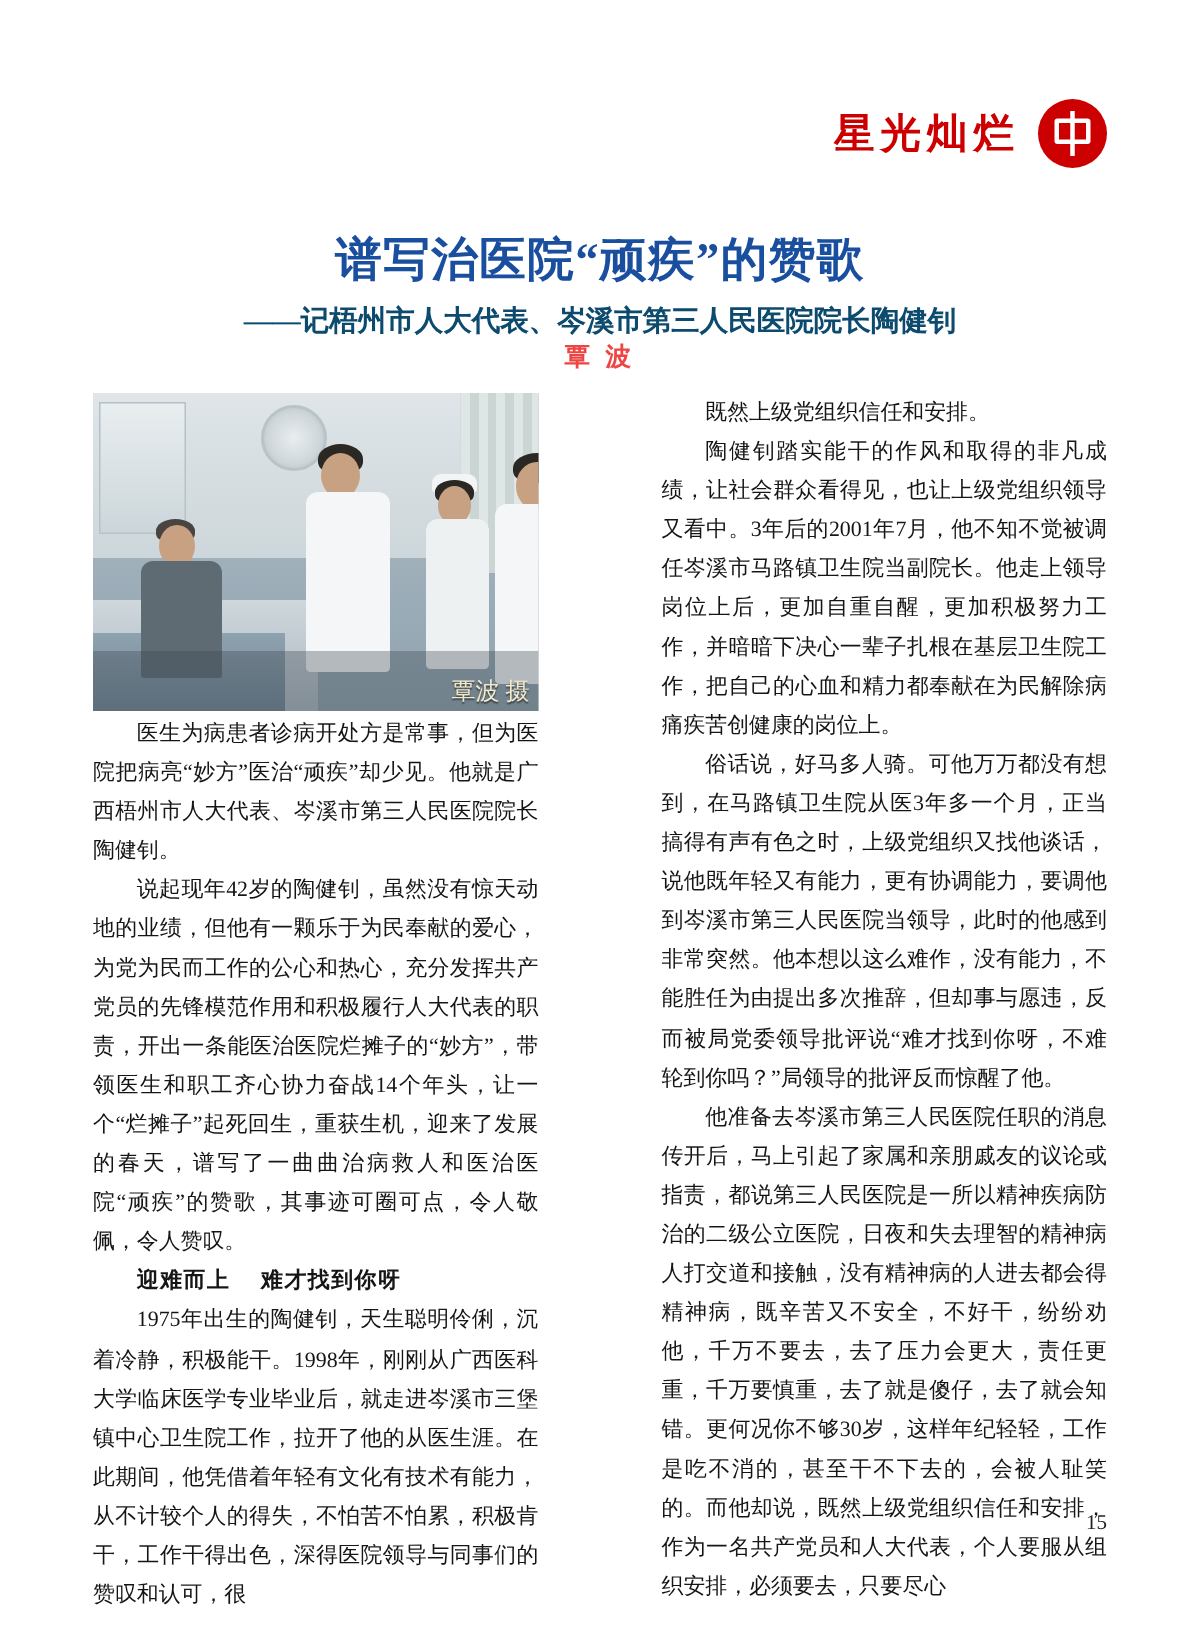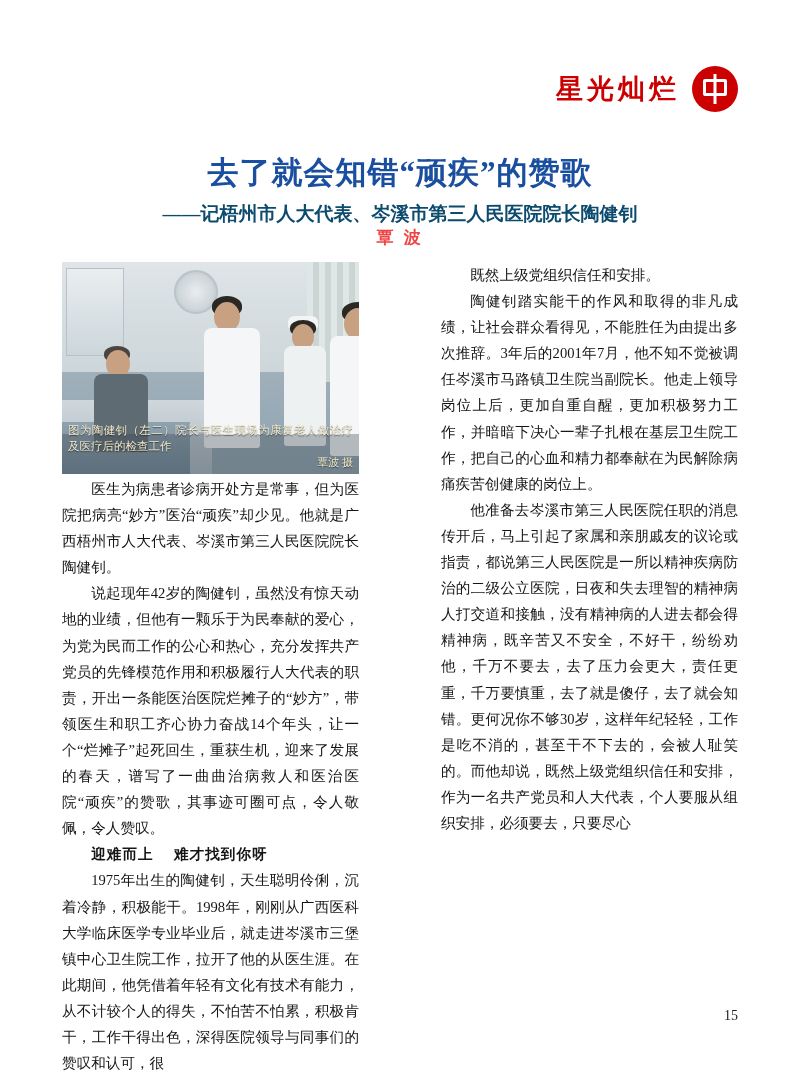--- a/index.html
+++ b/index.html
@@ -231,21 +231,21 @@
     bottom: 4px;
     width: 285px;
     font-size: 11.5px;
     line-height: 16px;
     color: #f2e9c9;
     text-shadow: 0 1px 1px rgba(0,0,0,0.55);
   }
   .photo-credit {
     display: block;
     text-align: right;
-    font-size: 11px;
+    font-size: 16px;
   }
 
   
   .page-number {
     position: absolute;
     right: 62px;
     bottom: 62px;
     font-size: 14px;
     color: #222;
   }
@@ -253,21 +253,21 @@
 </head>
 <body>
 
 <div class="page">
 
   <div class="masthead">
     <span class="masthead-text">星光灿烂</span>
     <span class="masthead-logo"></span>
   </div>
 
-  <h1 class="title-main">去了就会知错“顽疾”的赞歌</h1>
+  <h1 class="title-main">谱写治医院“顽疾”的赞歌</h1>
   <h2 class="title-sub">——记梧州市人大代表、岑溪市第三人民医院院长陶健钊</h2>
   <div class="byline">覃 波</div>
 
   <div class="col col-left">
 
     <div class="photo-wrap">
       <div class="photo">
         <div class="ph-wall"></div>
         <div class="ph-wall-lower"></div>
         <div class="ph-window"></div>
@@ -293,32 +293,32 @@
             <span class="coat"></span>
         </div>
         <div class="person p2">
           <span class="hair"></span>
             <span class="head"></span>
             <span class="coat"></span>
         </div>
 
         <div class="ph-caption-bar"></div>
         <div class="photo-caption">
-          <span>图为陶健钊（左二）院长与医生现场为康复老人做治疗及医疗后的检查工作</span>
           <span class="photo-credit">覃波 摄</span>
         </div>
       </div>
     </div>
 
     <p class="para">医生为病患者诊病开处方是常事，但为医院把病亮“妙方”医治“顽疾”却少见。他就是广西梧州市人大代表、岑溪市第三人民医院院长陶健钊。</p>
     <p class="para">说起现年42岁的陶健钊，虽然没有惊天动地的业绩，但他有一颗乐于为民奉献的爱心，为党为民而工作的公心和热心，充分发挥共产党员的先锋模范作用和积极履行人大代表的职责，开出一条能医治医院烂摊子的“妙方”，带领医生和职工齐心协力奋战14个年头，让一个“烂摊子”起死回生，重获生机，迎来了发展的春天，谱写了一曲曲治病救人和医治医院“顽疾”的赞歌，其事迹可圈可点，令人敬佩，令人赞叹。</p>
     <p class="subhead"><span>迎难而上</span><span class="gap"></span><span>难才找到你呀</span></p>
     <p class="para">1975年出生的陶健钊，天生聪明伶俐，沉着冷静，积极能干。1998年，刚刚从广西医科大学临床医学专业毕业后，就走进岑溪市三堡镇中心卫生院工作，拉开了他的从医生涯。在此期间，他凭借着年轻有文化有技术有能力，从不计较个人的得失，不怕苦不怕累，积极肯干，工作干得出色，深得医院领导与同事们的赞叹和认可，很</p>
   </div>
 
   <div class="col col-right">
     <p class="para">既然上级党组织信任和安排。</p>
-    <p class="para">陶健钊踏实能干的作风和取得的非凡成绩，让社会群众看得见，不能胜任为由提出多次推辞。3年后的2001年7月，他不知不觉被调任岑溪市马路镇卫生院当副院长。他走上领导岗位上后，更加自重自醒，更加积极努力工作，并暗暗下决心一辈子扎根在基层卫生院工作，把自己的心血和精力都奉献在为民解除病痛疾苦创健康的岗位上。</p>
+    <p class="para">陶健钊踏实能干的作风和取得的非凡成绩，让社会群众看得见，也让上级党组织领导又看中。3年后的2001年7月，他不知不觉被调任岑溪市马路镇卫生院当副院长。他走上领导岗位上后，更加自重自醒，更加积极努力工作，并暗暗下决心一辈子扎根在基层卫生院工作，把自己的心血和精力都奉献在为民解除病痛疾苦创健康的岗位上。</p>
+    <p class="para">俗话说，好马多人骑。可他万万都没有想到，在马路镇卫生院从医3年多一个月，正当搞得有声有色之时，上级党组织又找他谈话，说他既年轻又有能力，更有协调能力，要调他到岑溪市第三人民医院当领导，此时的他感到非常突然。他本想以这么难作，没有能力，不能胜任为由提出多次推辞，但却事与愿违，反而被局党委领导批评说“难才找到你呀，不难轮到你吗？”局领导的批评反而惊醒了他。</p>
     <p class="para">他准备去岑溪市第三人民医院任职的消息传开后，马上引起了家属和亲朋戚友的议论或指责，都说第三人民医院是一所以精神疾病防治的二级公立医院，日夜和失去理智的精神病人打交道和接触，没有精神病的人进去都会得精神病，既辛苦又不安全，不好干，纷纷劝他，千万不要去，去了压力会更大，责任更重，千万要慎重，去了就是傻仔，去了就会知错。更何况你不够30岁，这样年纪轻轻，工作是吃不消的，甚至干不下去的，会被人耻笑的。而他却说，既然上级党组织信任和安排，作为一名共产党员和人大代表，个人要服从组织安排，必须要去，只要尽心</p>
   </div>
 
   <div class="page-number">15</div>
 </div>
 
 </body></html>

